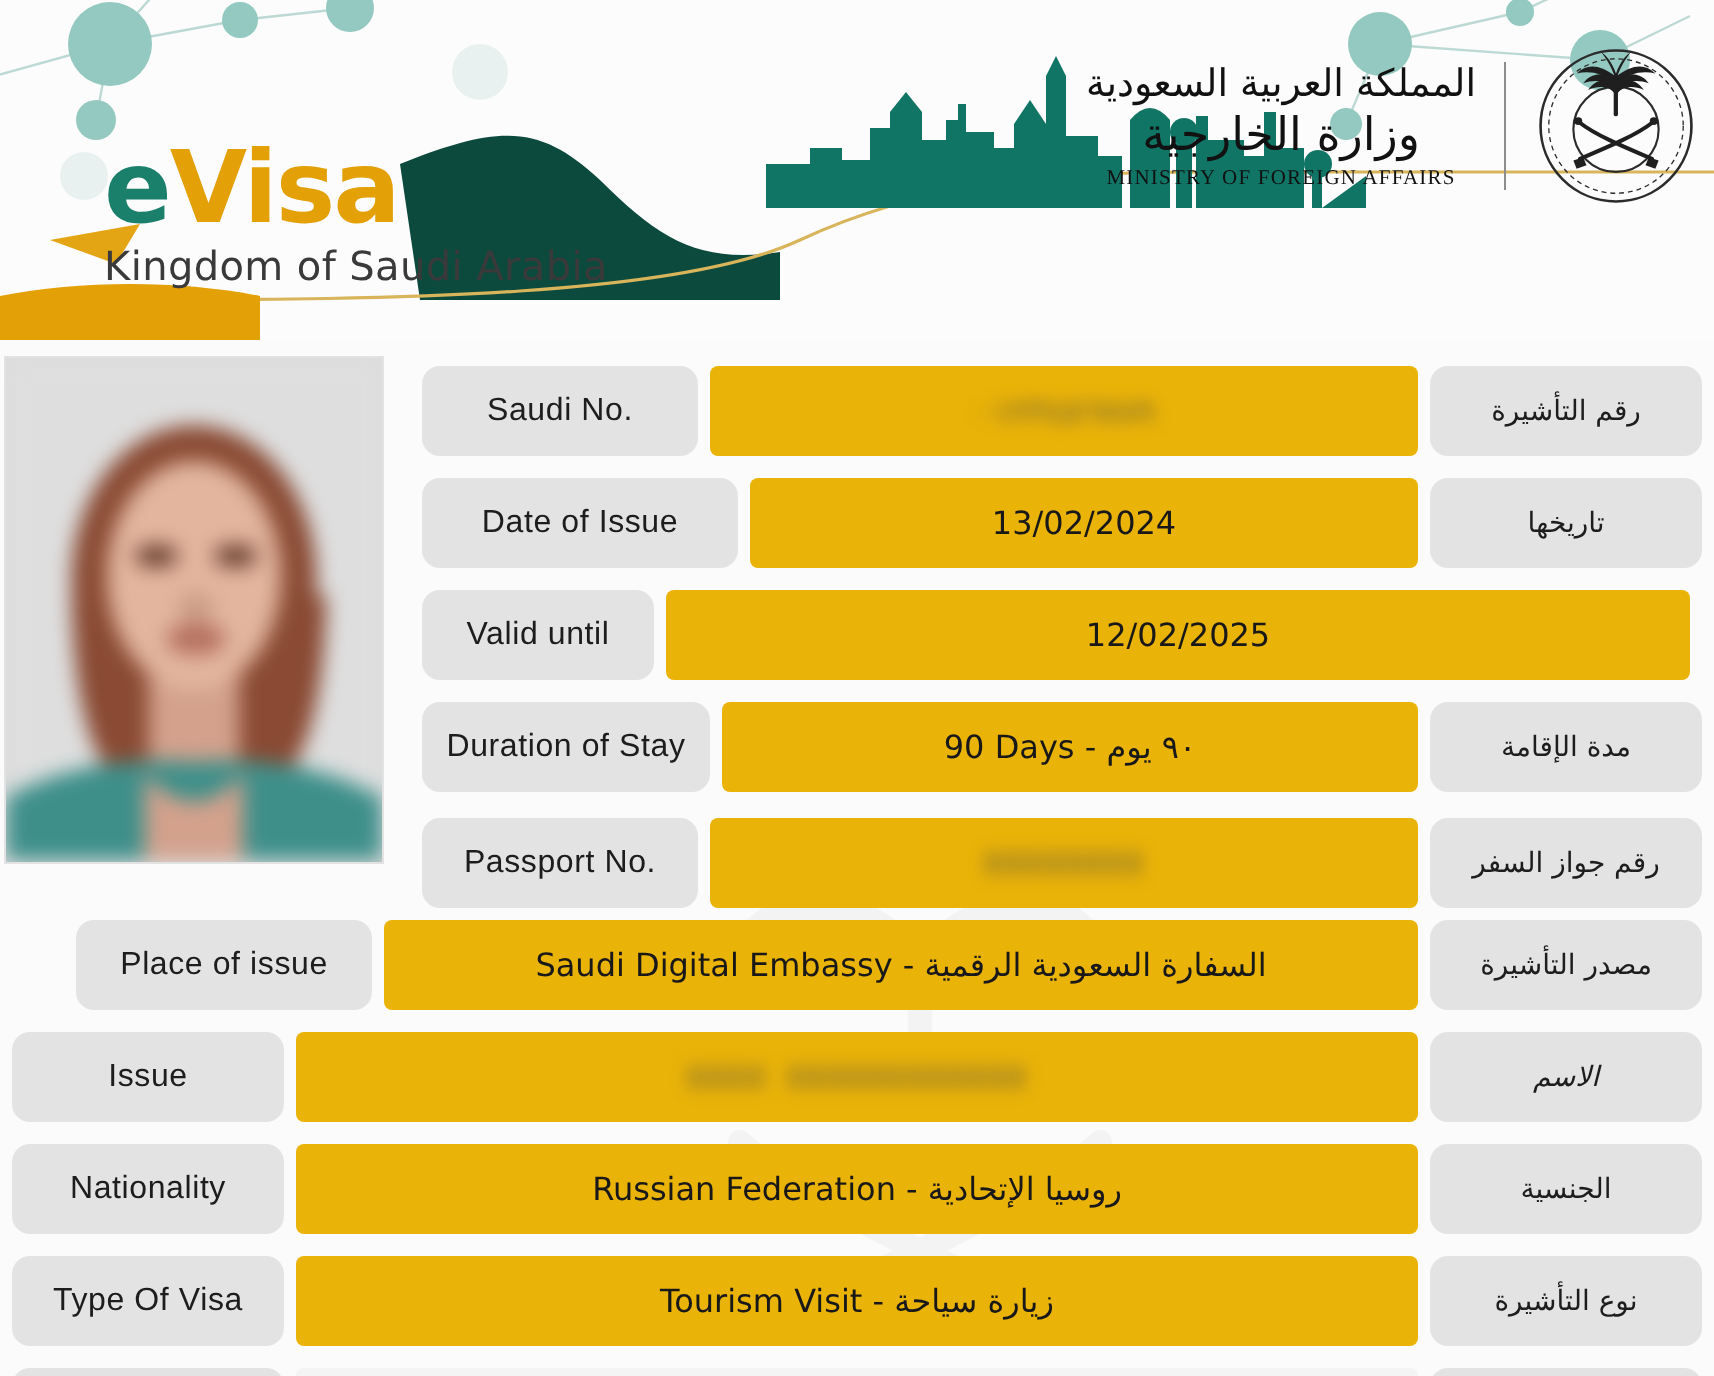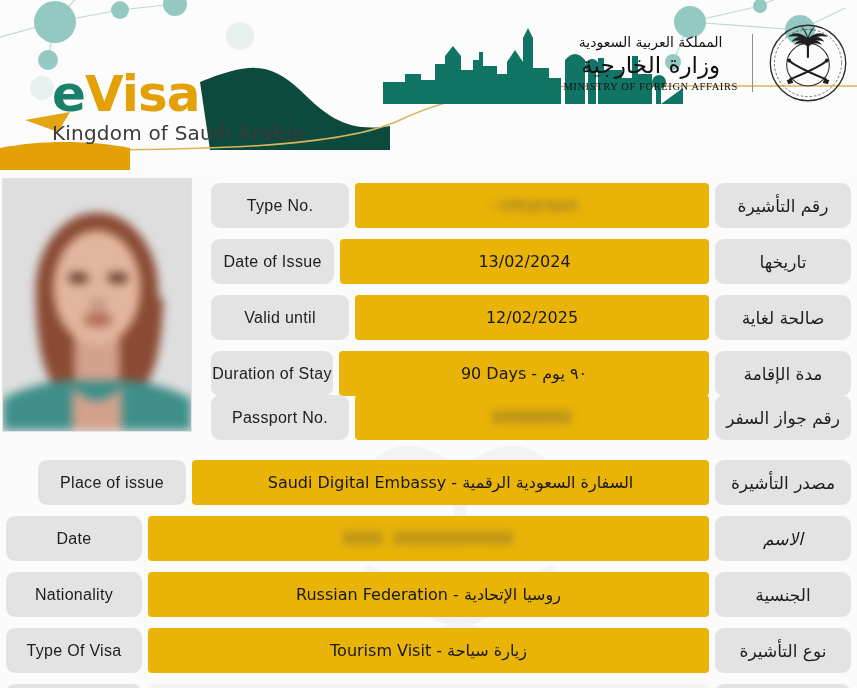--- a/index.html
+++ b/index.html
@@ -50,21 +50,21 @@
     position: absolute; right: 8px; top: 22px;
     display: flex; align-items: center; gap: 0px;
   }
   .mofa-text {
     text-align: center;
     padding-right: 14px;
     border-right: 1px solid #8d8d8d;
   }
   .mofa-ar1 {
     font-family: "DejaVu Sans", sans-serif;
-    font-size: 14px; color: #111; direction: rtl;
+    font-size: 19px; color: #111; direction: rtl;
     letter-spacing: 1px; white-space: nowrap;
   }
   .mofa-ar2 {
     font-family: "DejaVu Sans", sans-serif;
     font-size: 23px; color: #111; direction: rtl;
     white-space: nowrap; margin-top: 2px; font-weight: 500;
   }
   .mofa-en {
     font-family: "Liberation Serif", serif;
     font-size: 10.5px; color: #111;
@@ -105,21 +105,21 @@
   .label {
     background: #e3e3e3;
     border-radius: 9px;
     display: flex; align-items: center; justify-content: center;
     font-size: 16px; color: #1d1d1d;
     letter-spacing: 0.3px;
     flex: 0 0 auto;
   }
   .label.ar {
     font-family: "DejaVu Sans", sans-serif;
-    direction: rtl; font-size: 17px;
+    direction: rtl; font-size: 14px;
   }
   .value {
     background: #eab308;
     border-radius: 4px;
     display: flex; align-items: center; justify-content: center;
     font-size: 16px; color: #181818;
     flex: 1 1 auto;
     margin: 0 6px;
     overflow: hidden;
     white-space: nowrap;
@@ -283,55 +283,54 @@
         <ellipse cx="96" cy="126" rx="9" ry="7" fill="#c99a84"></ellipse>
         <ellipse cx="96" cy="142" rx="15" ry="8" fill="#b5705f"></ellipse>
 
         <path d="M0 254 L0 222 q40 -22 95 -18 q55 -4 95 18 L190 254 Z" fill="#3e8f8a"></path>
         <path d="M70 210 q25 28 50 0 L120 254 L70 254 Z" fill="#d3a18c"></path>
       </svg>
     </div>
 
     <div class="rows">
         <div class="row" style="top: 13px; left: 211px; width: 640px;">
-          <div class="label" style="width: 138px;">Type No.</div>
+          <div class="label" style="width: 138px;">Saudi No.</div>
           <div class="value bi">
             <span class="redacted">٠١٢٣٤٥٦٧٨٩</span>
           </div>
           <div class="label ar" style="width: 136px;">رقم التأشيرة</div>
         </div>
         <div class="row" style="top: 69px; left: 211px; width: 640px;">
-          <div class="label" style="width: 123px;">Date of Issue</div>
+          <div class="label" style="width: 158px;">Date of Issue</div>
           <div class="value bi">13/02/2024</div>
           <div class="label ar" style="width: 136px;">تاريخها</div>
         </div>
         <div class="row" style="top: 125px; left: 211px; width: 640px;">
-          <div class="label" style="width: 138px;">Valid until</div>
+          <div class="label" style="width: 116px;">Valid until</div>
           <div class="value bi">12/02/2025</div>
-          <div class="label ar" style="width: 136px;">صالحة لغاية</div>
         </div>
         <div class="row" style="top: 181px; left: 211px; width: 640px;">
-          <div class="label" style="width: 122px;">Duration of Stay</div>
+          <div class="label" style="width: 144px;">Duration of Stay</div>
           <div class="value bi">90 Days - ٩٠ يوم</div>
           <div class="label ar" style="width: 136px;">مدة الإقامة</div>
         </div>
-        <div class="row" style="top: 225px; left: 211px; width: 640px;">
+        <div class="row" style="top: 239px; left: 211px; width: 640px;">
           <div class="label" style="width: 138px;">Passport No.</div>
           <div class="value bi">
             <span class="redacted">XXXXXXXX</span>
           </div>
           <div class="label ar" style="width: 136px;">رقم جواز السفر</div>
         </div>
         <div class="row" style="top: 290px; left: 6px; width: 845px;">
           <div class="label" style="width: 148px; margin-left: 32px;">Place of issue</div>
           <div class="value bi">Saudi Digital Embassy - السفارة السعودية الرقمية</div>
           <div class="label ar" style="width: 136px;">مصدر التأشيرة</div>
         </div>
         <div class="row" style="top: 346px; left: 6px; width: 845px;">
-          <div class="label" style="width: 136px;">Date</div>
+          <div class="label" style="width: 136px;">Issue</div>
           <div class="value bi">
             <span class="redacted">XXXX XXXXXXXXXXXX</span>
           </div>
           <div class="label ar" style="width: 136px; font-style: italic;">الاسم</div>
         </div>
         <div class="row" style="top: 402px; left: 6px; width: 845px;">
           <div class="label" style="width: 136px;">Nationality</div>
           <div class="value bi">Russian Federation - روسيا الإتحادية</div>
           <div class="label ar" style="width: 136px;">الجنسية</div>
         </div>

